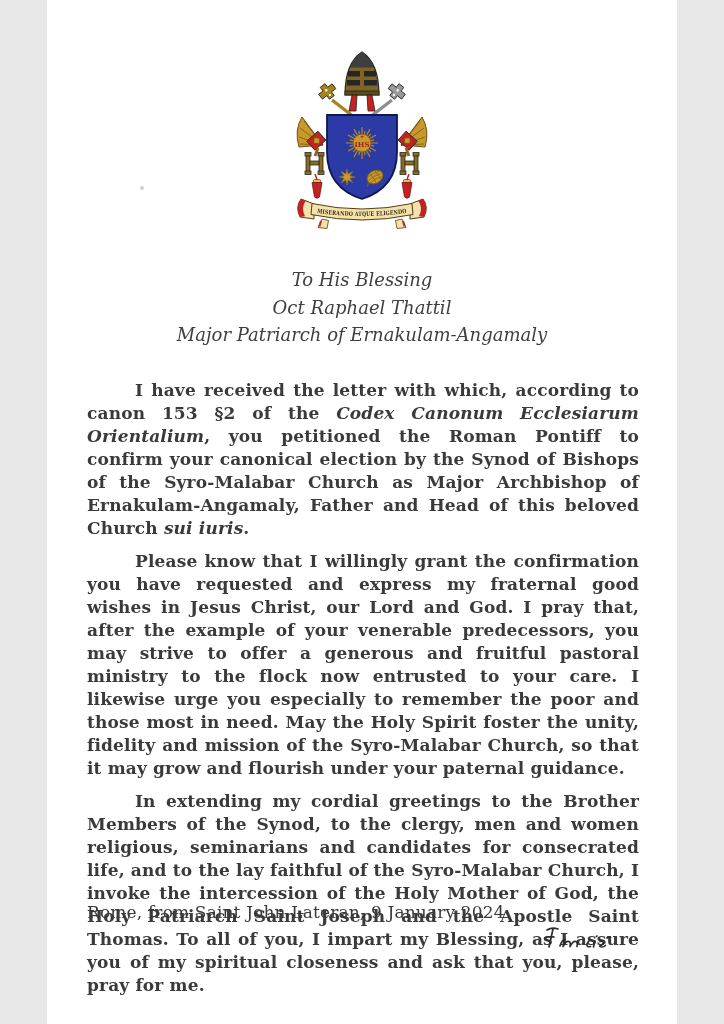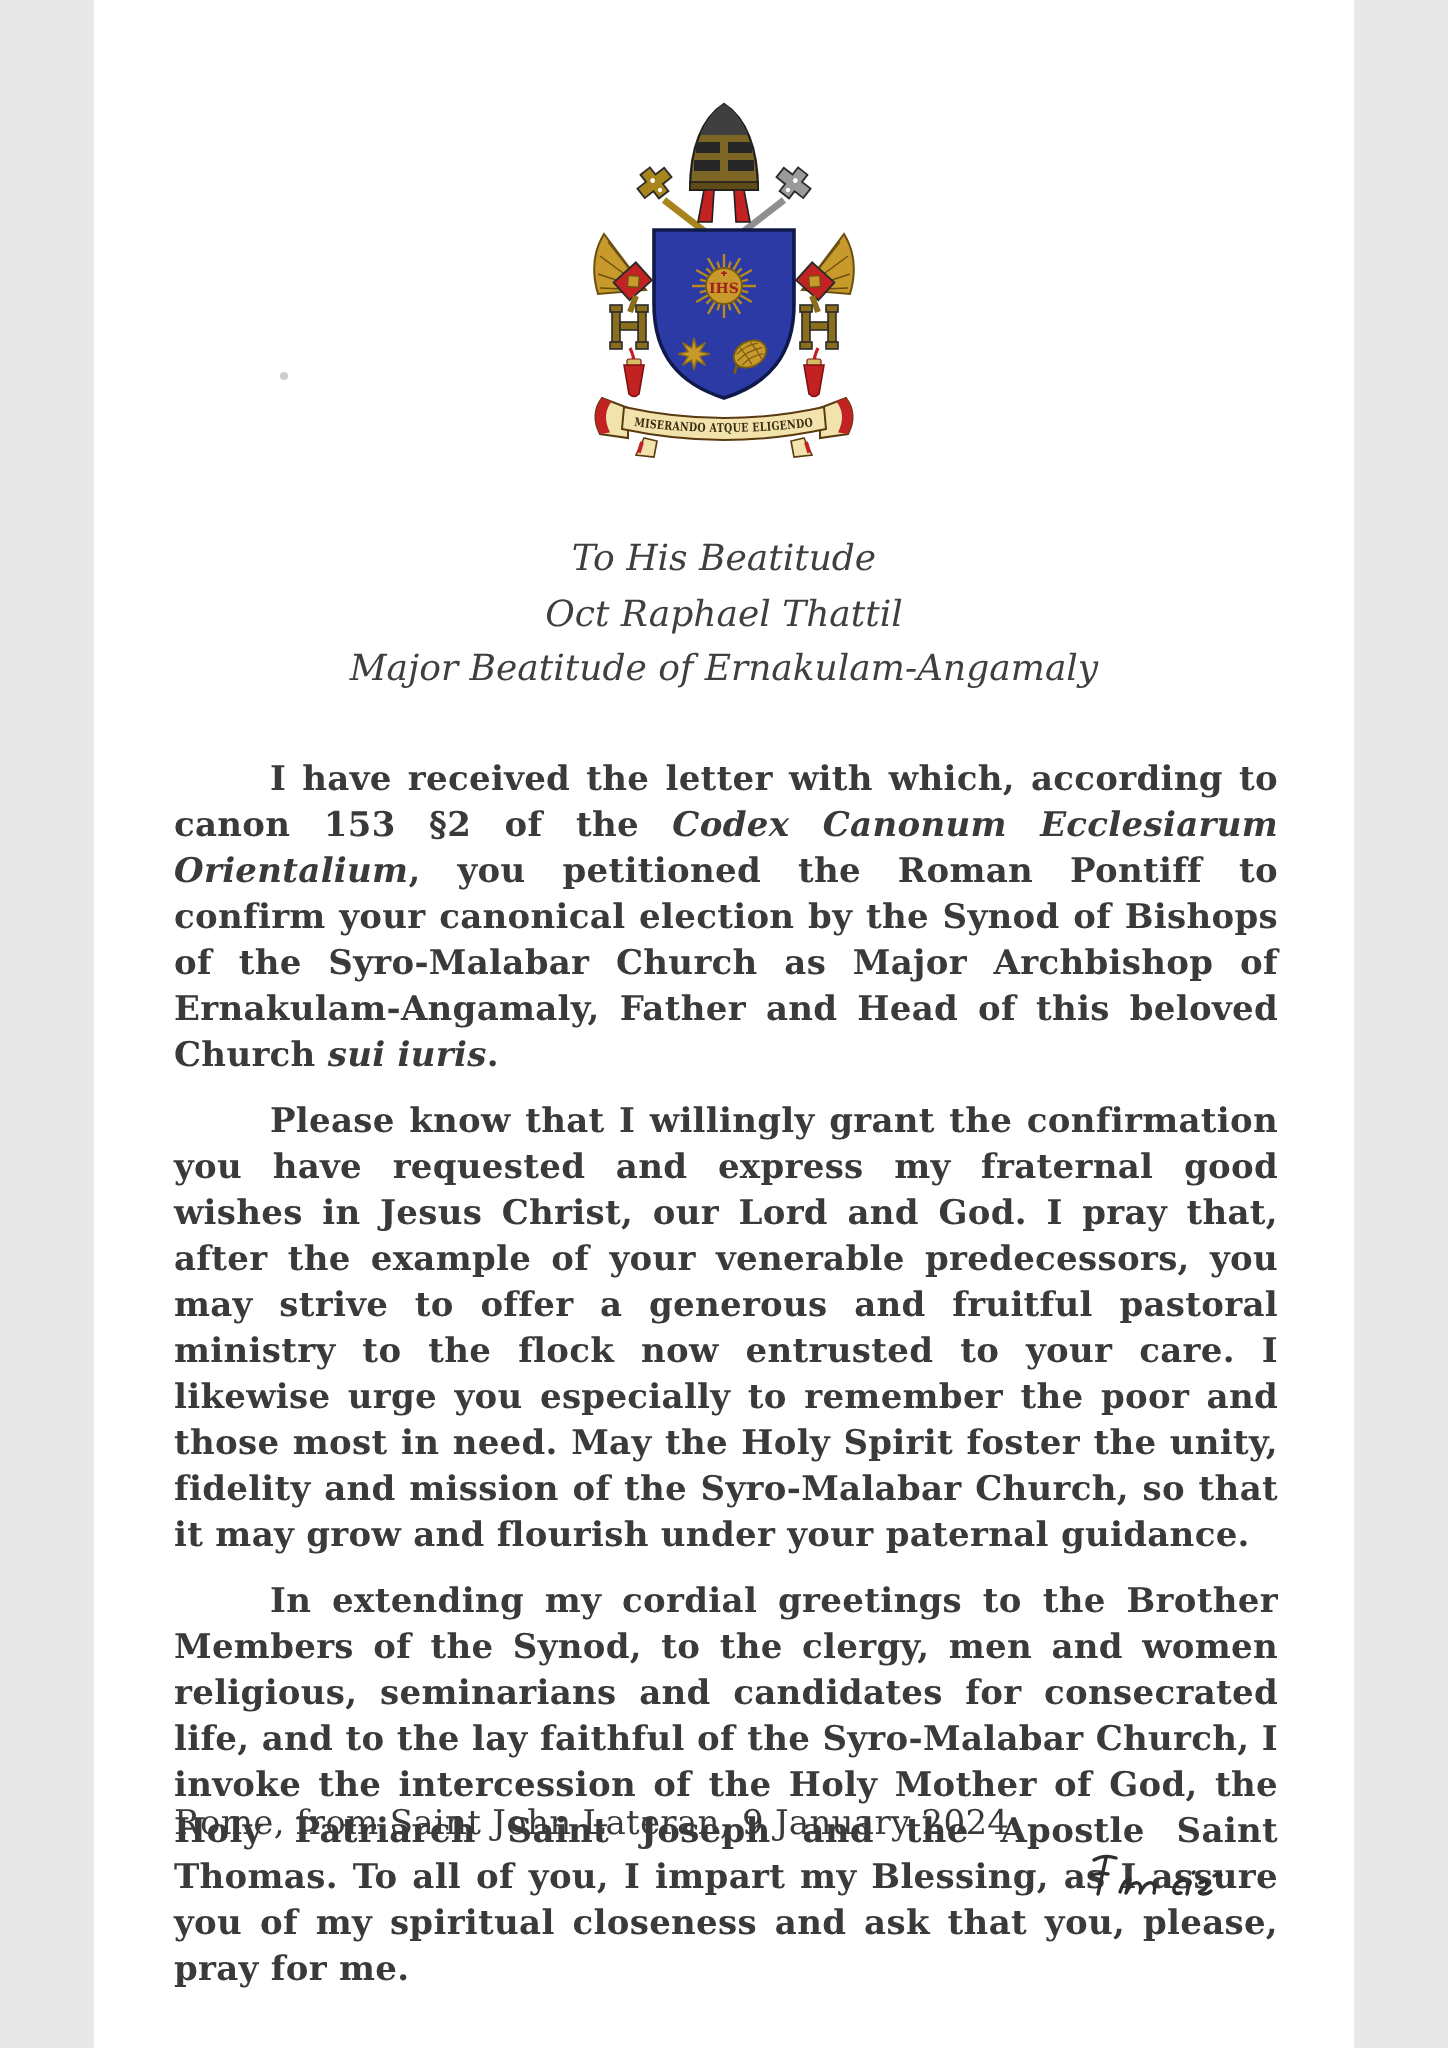--- a/index.html
+++ b/index.html
@@ -144,23 +144,23 @@
       <path id="mottoPath" d="M23,164.8 Q70,171.2 117,164.8" fill="none" stroke="none"></path>
       <text font-size="6" font-weight="bold" fill="#3a2c12" letter-spacing="0.2">
         <textPath href="#mottoPath" startOffset="2" textLength="90" lengthAdjust="spacingAndGlyphs">MISERANDO ATQUE ELIGENDO</textPath>
       </text>
     </g>
   </svg>
 
   <div class="speck"></div>
 
   <div class="salutation">
-    <div>To His Beatitude</div>
+    <div>To His Blessing</div>
     <div>Oct Raphael Thattil</div>
-    <div>Major Beatitude of Ernakulam-Angamaly</div>
+    <div>Major Patriarch of Ernakulam-Angamaly</div>
   </div>
 
   <div class="letter-body">
     <p><span>I have received the letter with which, according to canon 153 §2 of the </span><span class="it">Codex Canonum Ecclesiarum Orientalium</span><span>, you petitioned the Roman Pontiff to confirm your canonical election by the Synod of Bishops of the Syro-Malabar Church as Major Archbishop of Ernakulam-Angamaly, Father and Head of this beloved Church </span><span class="it">sui iuris</span><span>.</span></p>
     <p><span>Please know that I willingly grant the confirmation you have requested and express my fraternal good wishes in Jesus Christ, our Lord and God.  I pray that, after the example of your venerable predecessors, you may strive to offer a generous and fruitful pastoral ministry to the flock now entrusted to your care.  I likewise urge you especially to remember the poor and those most in need.  May the Holy Spirit foster the unity, fidelity and mission of the Syro-Malabar Church, so that it may grow and flourish under your paternal guidance.</span></p>
     <p><span>In extending my cordial greetings to the Brother Members of the Synod, to the clergy, men and women religious, seminarians and candidates for consecrated life, and to the lay faithful of the Syro-Malabar Church, I invoke the intercession of the Holy Mother of God, the Holy Patriarch Saint Joseph and the Apostle Saint Thomas.  To all of you, I impart my Blessing, as I assure you of my spiritual closeness and ask that you, please, pray for me.</span></p>
   </div>
 
   <div class="dateline">Rome, from Saint John Lateran, 9 January 2024</div>
 

